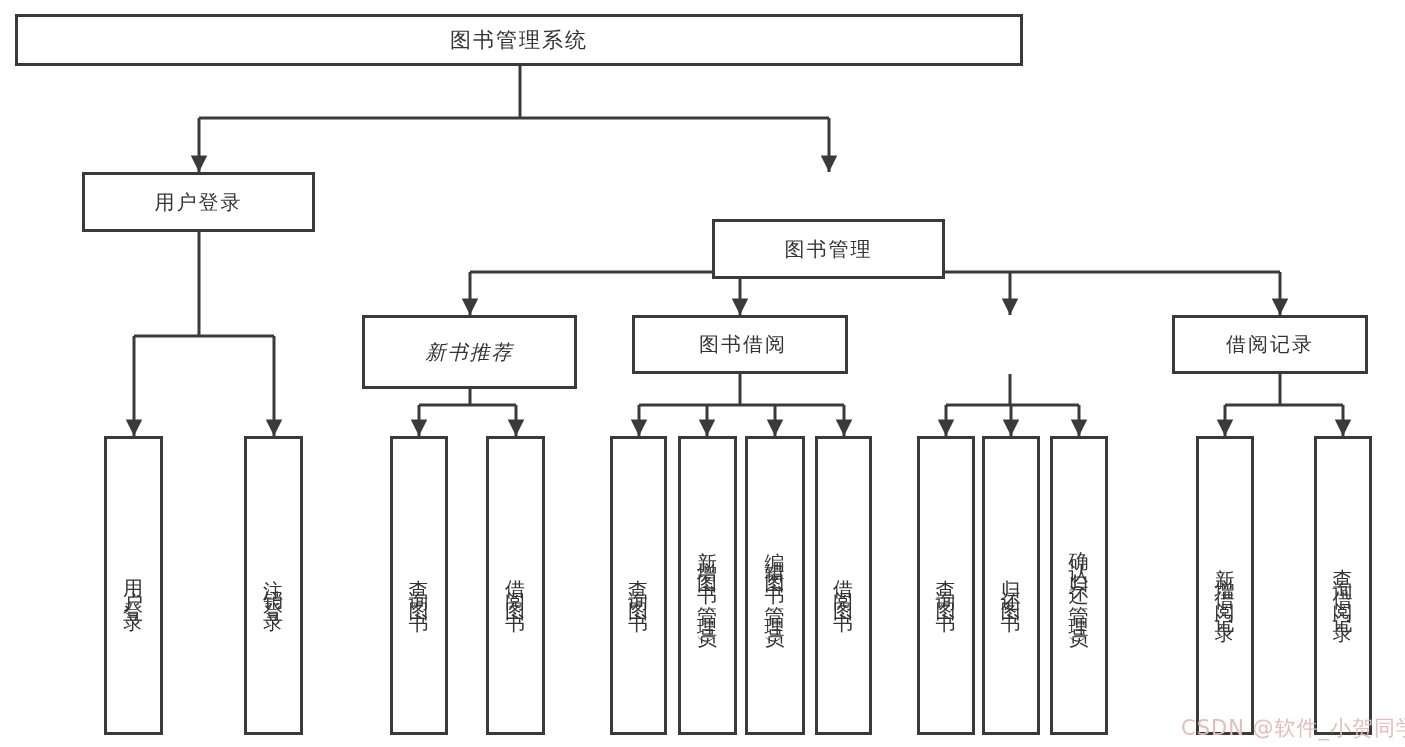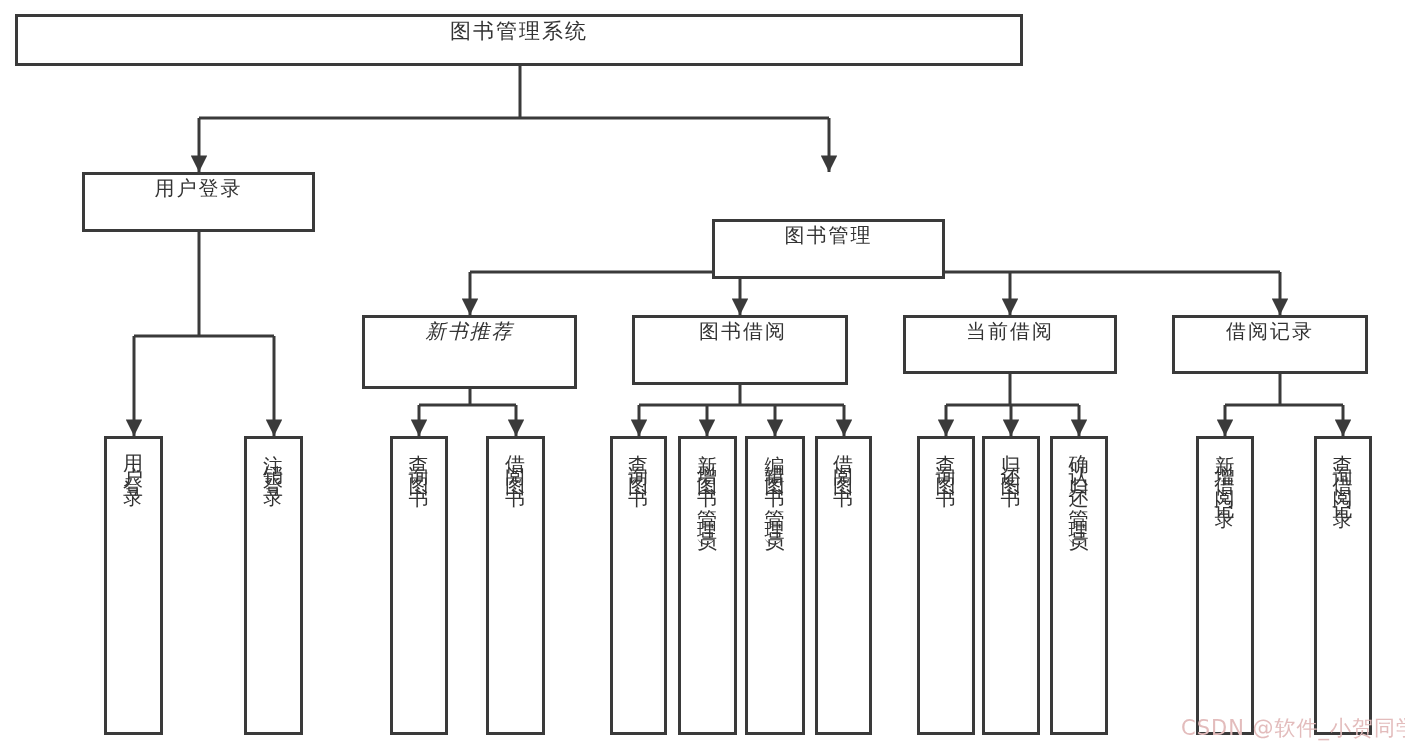--- a/index.html
+++ b/index.html
@@ -17,21 +17,21 @@
     overflow:hidden;
   }
   .connectors{position:absolute;left:0;top:0;width:1405px;height:747px;}
   .connectors path.wire{stroke:var(--line);stroke-width:3;fill:none;}
   .connectors marker path{fill:var(--line);stroke:none;}
   .box{
     position:absolute;
     box-sizing:border-box;
     background:var(--bg);
     border:3px solid var(--border);
-    display:flex;align-items:flex-start;justify-content:center;
+    display:flex;align-items:center;justify-content:center;
     color:var(--text);
   }
   .hlabel{font-size:20px;letter-spacing:2px;white-space:nowrap;}
   .root .hlabel{font-size:21px;}
   .vlabel{
     writing-mode:vertical-rl;
     text-orientation:mixed;
     font-size:20px;
     letter-spacing:11px;
     line-height:1.1;
@@ -101,25 +101,22 @@
   <div class="box" style="left:82px;top:172px;width:233px;height:60px;">
     <span class="hlabel">用户登录</span>
   </div>
   <div class="box" style="left:712px;top:172px;width:233px;height:60px;margin-top:47px;">
     <span class="hlabel">图书管理</span>
   </div>
 
   <div class="box" style="left:362px;top:315px;width:215px;height:74px;font-style:italic;">
     <span class="hlabel">新书推荐</span>
   </div>
-  <div class="box" style="left:632px;top:315px;width:216px;height:70px;padding-left:6px;">
+  <div class="box" style="left:632px;top:315px;width:216px;height:59px;padding-left:6px;">
     <span class="hlabel">图书借阅</span>
-  </div>
-  <div class="box" style="left:903px;top:315px;width:214px;height:59px;">
-    <span class="hlabel">当前借阅</span>
   </div>
   <div class="box" style="left:1172px;top:315px;width:196px;height:59px;">
     <span class="hlabel">借阅记录</span>
   </div>
 
   <div class="box" style="left:104px;top:436px;width:59px;height:299px;">
     <span class="vlabel">用户登录</span>
   </div>
   <div class="box" style="left:244px;top:436px;width:59px;height:299px;">
     <span class="vlabel">注销登录</span>

